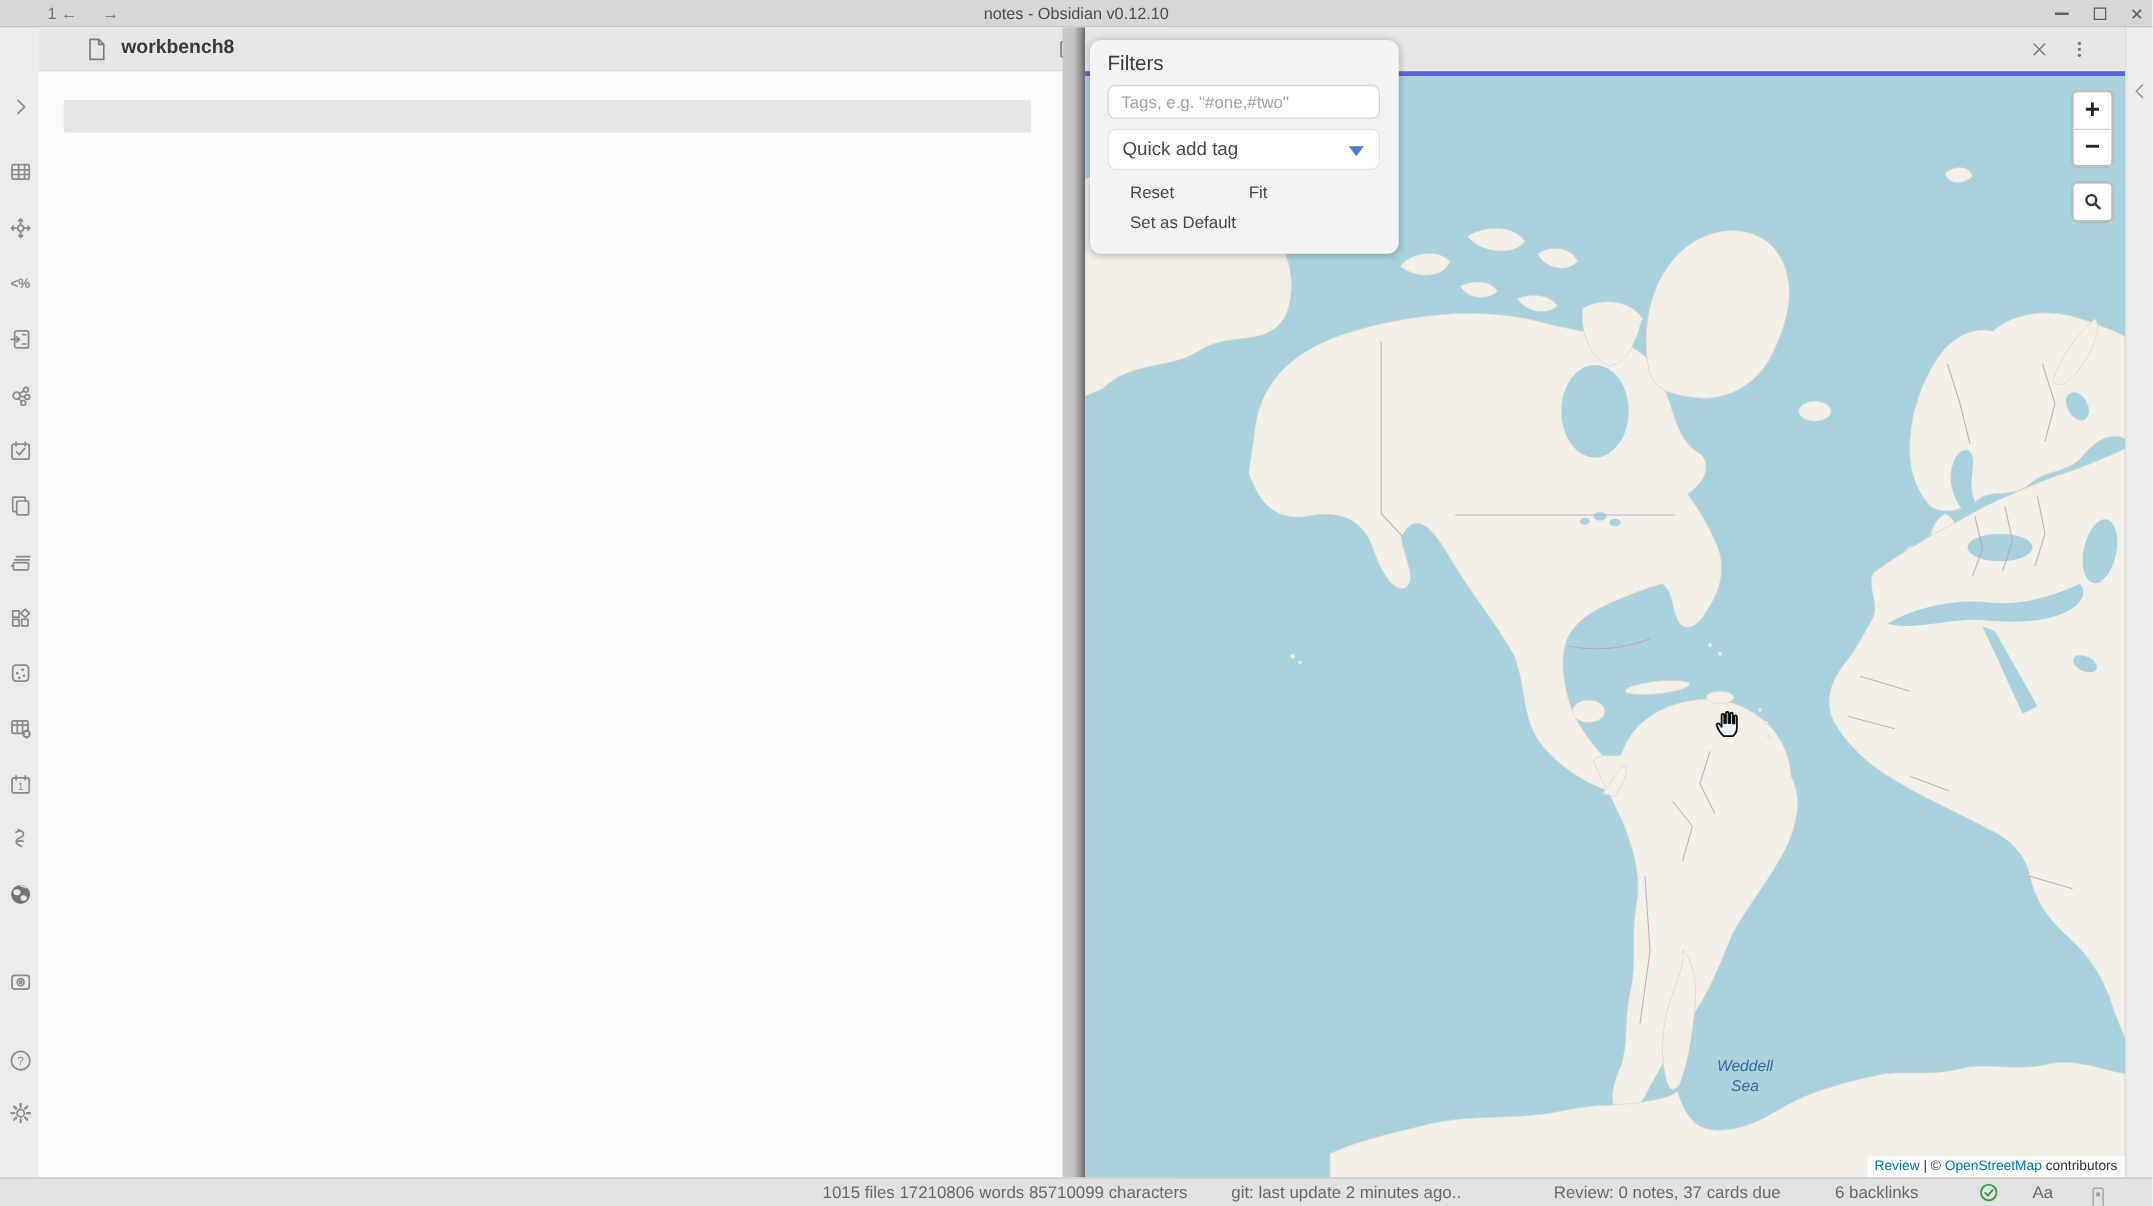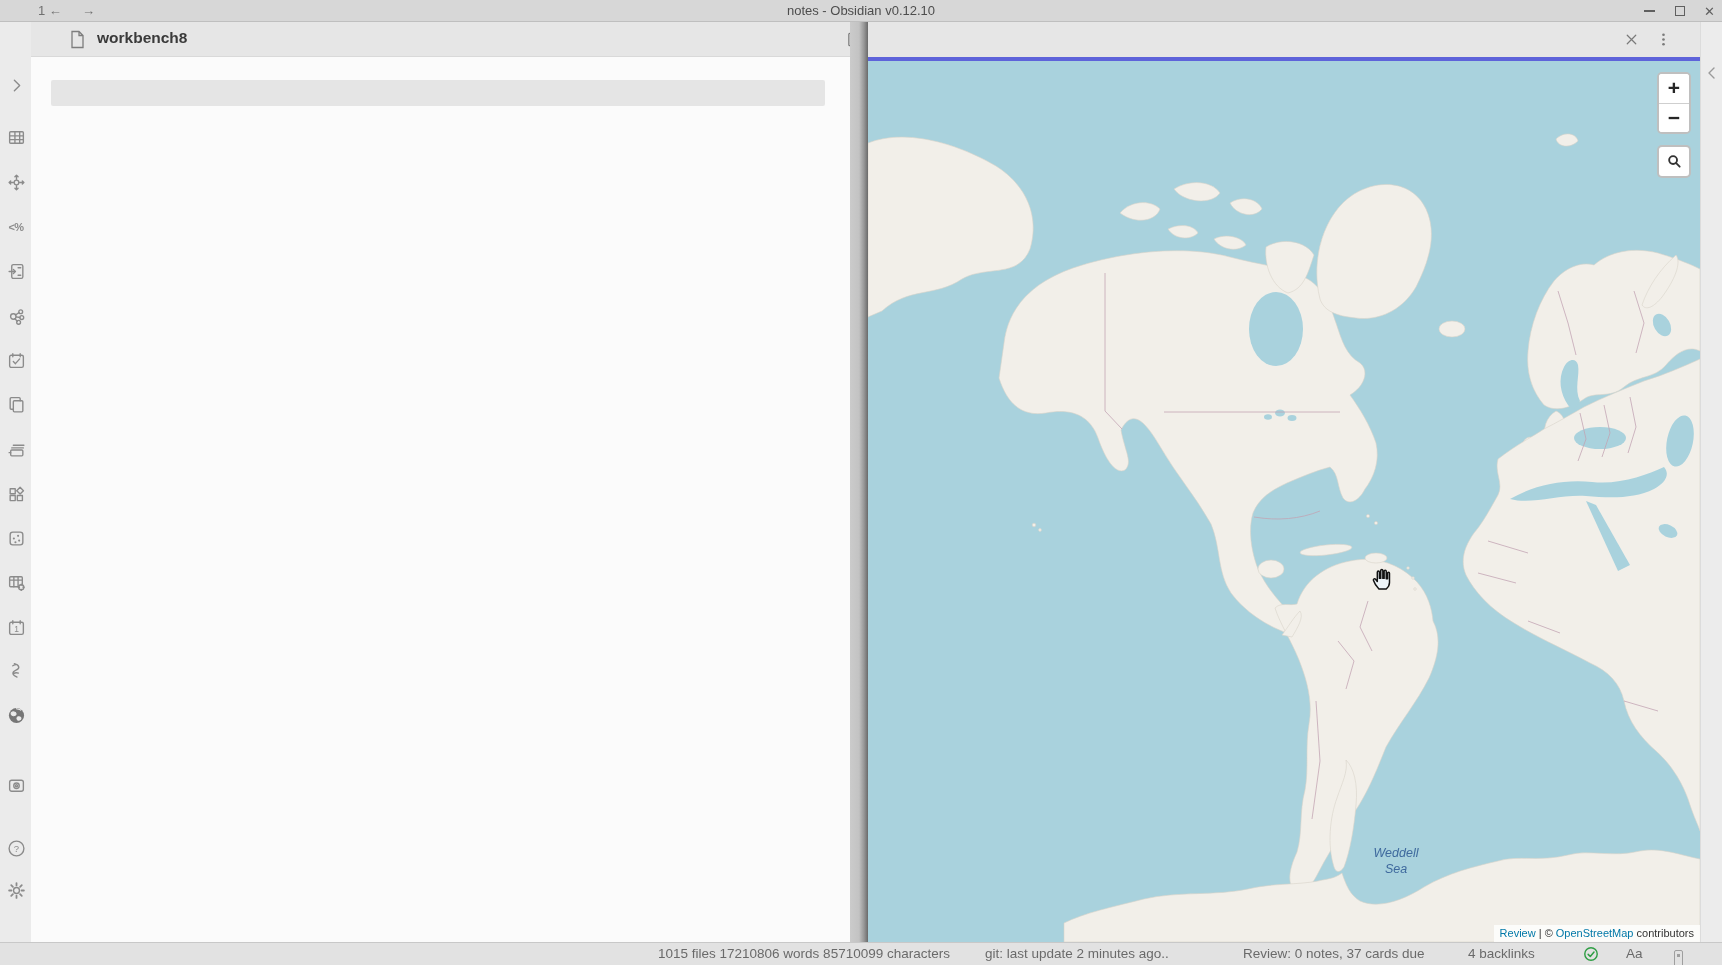--- a/index.html
+++ b/index.html
@@ -399,33 +399,48 @@
       <div class="searchctl">
         <svg viewBox="0 0 16 16">
             <circle cx="6.5" cy="6.5" r="4.2"></circle>
             <path d="M9.8,9.8 L13.5,13.5"></path>
           </svg>
       </div>
 
       <div class="attribution"><a>Review</a><span> | © </span><a>OpenStreetMap</a><span> contributors</span></div>
     </div>
 
+    <div class="filters-panel">
+      <div class="filters-title">Filters</div>
+      <input class="tags-input" type="text" placeholder="Tags, e.g. &quot;#one,#two&quot;" style="">
+      <div class="quick-add">
+        <span>Quick add tag</span>
+        <span class="caret"></span>
+      </div>
+      <div class="fbtn-row">
+        <button class="fbtn">Reset</button>
+        <button class="fbtn fbtn-fit">Fit</button>
+      </div>
+      <div class="fbtn-row fbtn-row2">
+        <button class="fbtn">Set as Default</button>
+      </div>
+    </div>
   </div>
 
   <div class="ribbon-right">
     <span class="ricon"><svg viewBox="0 0 18 18">
           <path d="M11,4 L6,9 L11,14"></path>
         </svg></span>
   </div>
 
   <div class="statusbar">
     <span class="sitem" style="left:658px">1015 files 17210806 words 85710099 characters</span>
     <span class="sitem" style="left:985px">git: last update 2 minutes ago..</span>
     <span class="sitem" style="left:1243px">Review: 0 notes, 37 cards due</span>
-    <span class="sitem" style="left:1468px">4 backlinks</span>
+    <span class="sitem" style="left:1468px">6 backlinks</span>
     <span class="sitem" style="left:1583px; top:3px">
       <svg width="16" height="16" viewBox="0 0 18 18">
           <circle cx="9" cy="9" r="7" fill="none" stroke="#2f9e44" stroke-width="1.6"></circle>
           <path d="M5.8,9.4 L8.2,11.8 L12.4,6.8" fill="none" stroke="#2f9e44" stroke-width="1.7" stroke-linecap="round" stroke-linejoin="round"></path>
         </svg>
     </span>
     <span class="sitem aa-item" style="left:1626px">Aa</span>
     <span class="sitem sq-icon" style="left:1674px">
         <i></i>
       </span>

